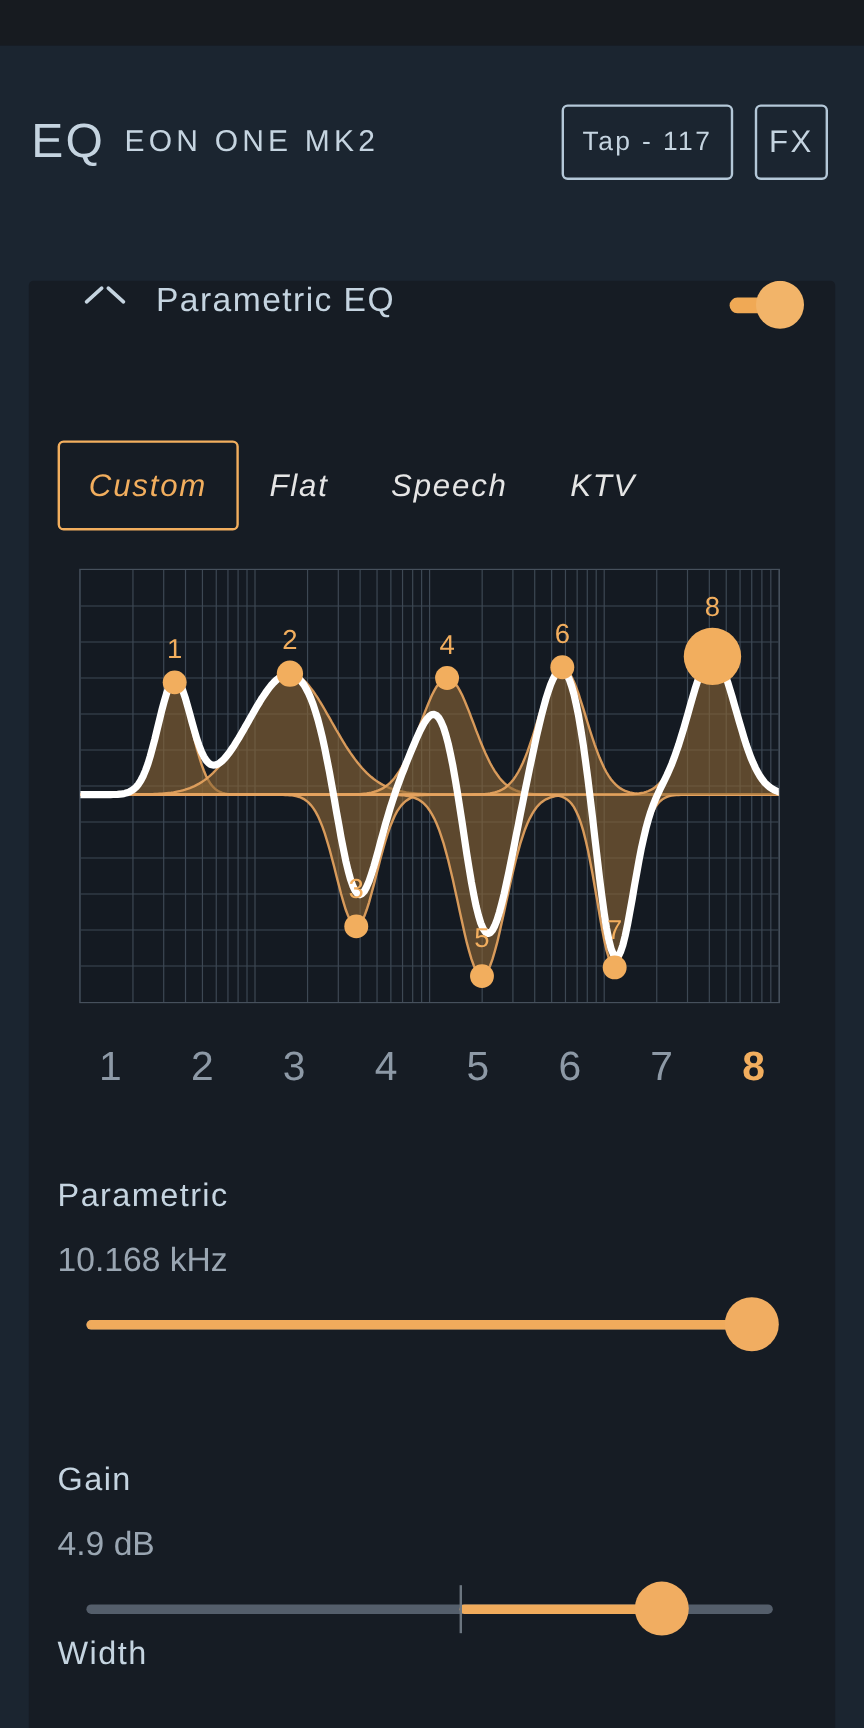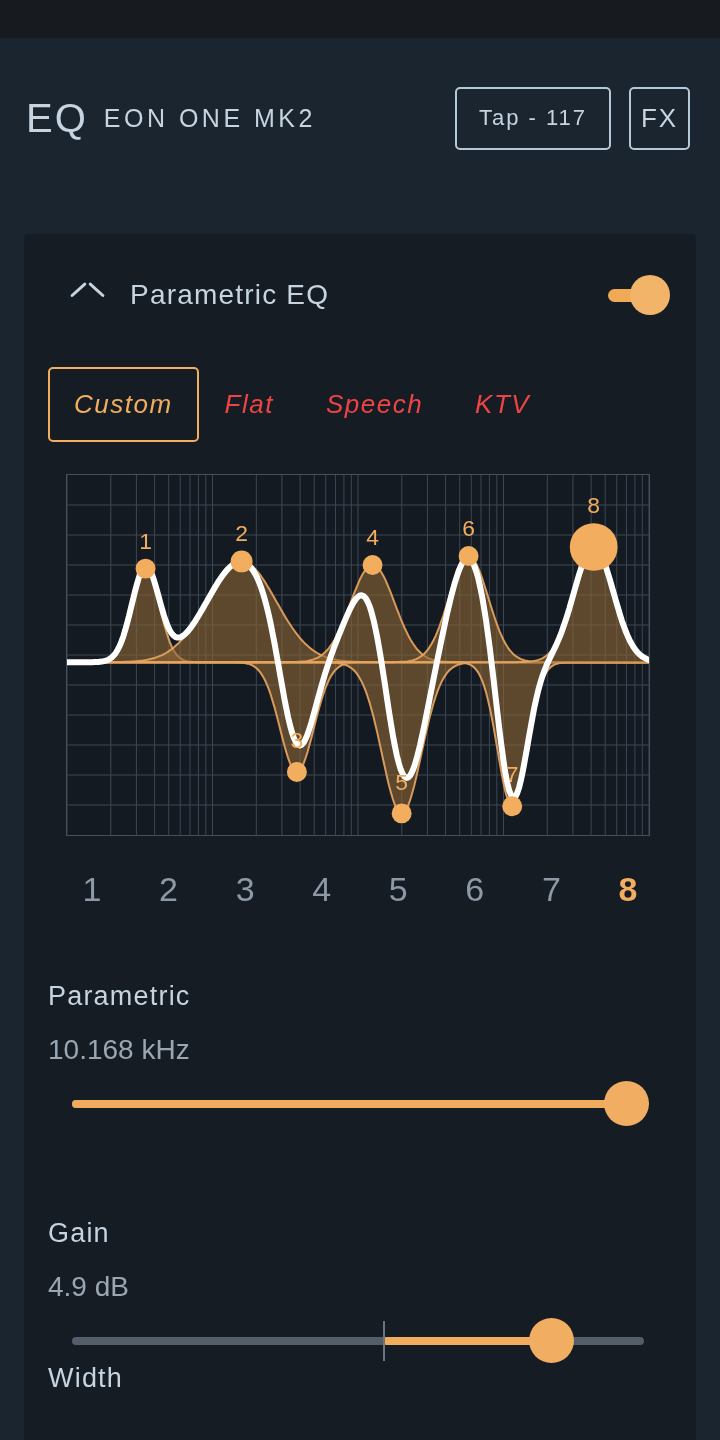--- a/index.html
+++ b/index.html
@@ -23,31 +23,31 @@
   }
   .device-name {
     font-size: 25px; letter-spacing: 3.5px; color: #c5d4e0;
     font-weight: 500; flex: 1;
   }
   .hdr-btn {
     border: 2px solid #b4c8d8; border-radius: 5px;
     color: #c5d4e0; display: flex; align-items: center; justify-content: center;
     background: transparent; letter-spacing: 2px;
   }
-  #tap-btn { width: 156px; height: 63px; font-size: 22px; margin-right: 18px; }
+  #tap-btn { width: 143px; height: 63px; font-size: 22px; margin-right: 18px; }
   #fx-btn  { width: 61px;  height: 63px; font-size: 26px; }
 
   
   .card {
     position: absolute; left: 24px; top: 196px;
     width: 672px; height: 1240px;
     background: #161c24; border-radius: 4px; overflow: hidden;
   }
   .card-head {
-    height: 122px; display: flex; align-items: center; padding: 0 26px 0 44px;
+    height: 122px; display: flex; padding: 0 26px 0 44px;
   }
   .chev {
     width: 34px; height: 34px; margin-right: 28px; position: relative; flex: none;
   }
   .chev::before, .chev::after {
     content: ""; position: absolute; top: 17px; left: 3px;
     width: 20px; height: 3px; background: #c5d4e0; border-radius: 2px;
   }
   .chev::before { transform: rotate(-42deg); transform-origin: left center; }
   .chev::after  { left: 16px; transform: rotate(42deg); transform-origin: right center; }
@@ -60,21 +60,21 @@
     background: #f0a955; border-radius: 7px;
   }
   .toggle .knob {
     position: absolute; right: 0; top: 0; width: 40px; height: 40px;
     background: #f2b469; border-radius: 50%;
   }
 
   
   .presets { display: flex; align-items: center; padding-left: 24px; height: 96px; font-style: italic; }
   .preset {
-    font-size: 26px; letter-spacing: 1.5px; color: #ef4444;
+    font-size: 26px; letter-spacing: 1.5px; color: #e5e5e5;
     padding: 20px 24px; border: 2px solid transparent; border-radius: 5px;
   }
   .preset.active { color: #f2ae5e; border-color: #f2ae5e; }
 
   
   .graph-wrap { padding: 22px 46px 0 42px; }
   .graph {
     position: relative; width: 584px; height: 362px;
     background: #141a22; border: 1px solid #46505c;
   }

